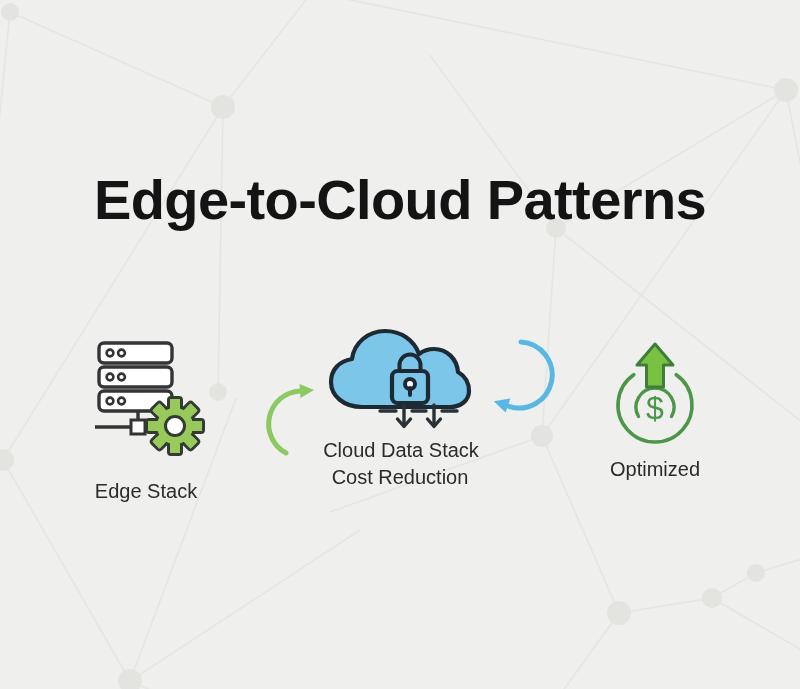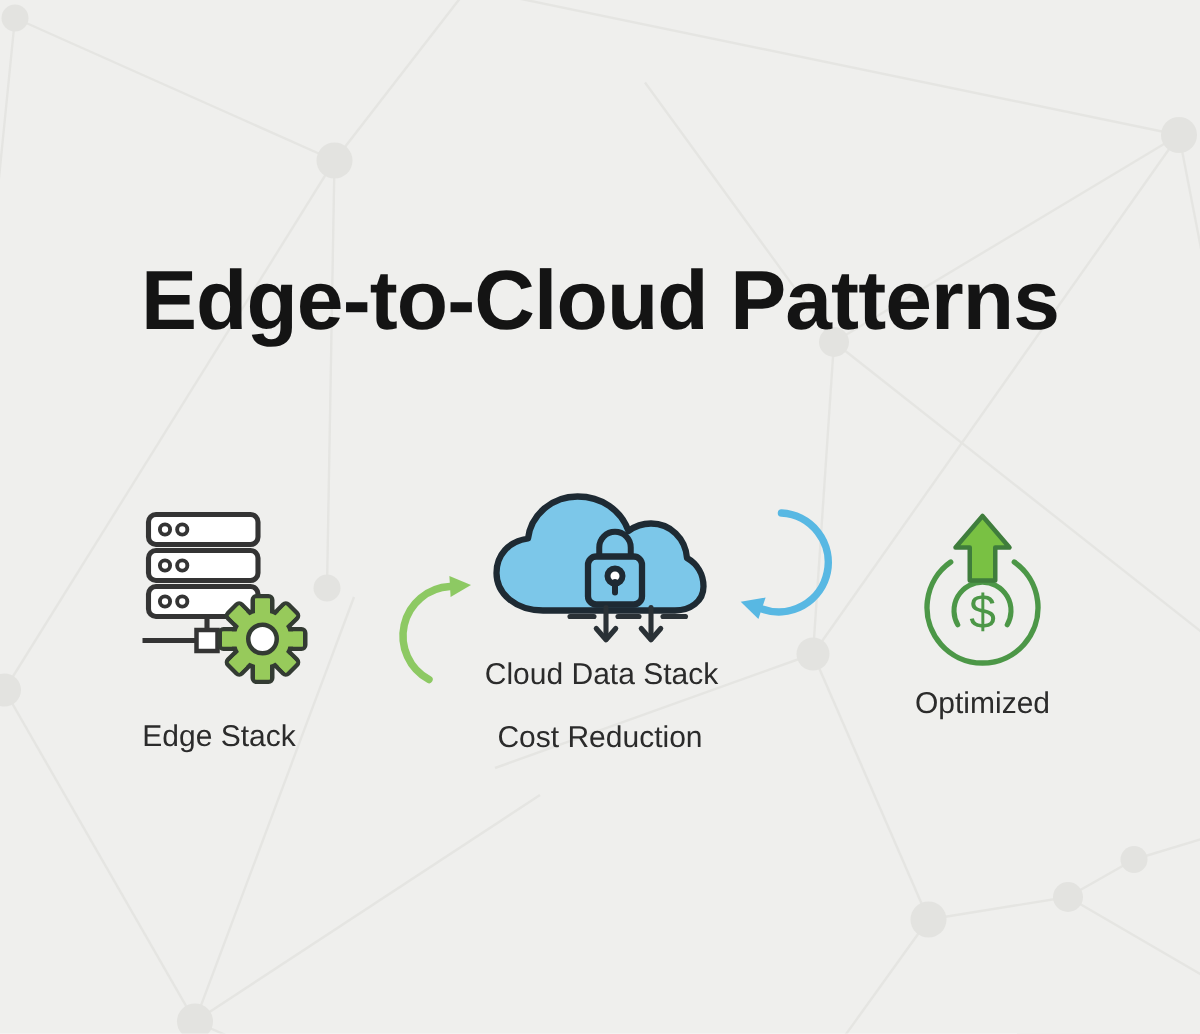--- a/index.html
+++ b/index.html
@@ -11,21 +11,21 @@
   .title{
     position:absolute;left:0;right:0;top:131px;text-align:center;
     font-size:56px;font-weight:700;letter-spacing:-0.6px;color:#141414;margin-top:36px;
   }
   .label{
     position:absolute;width:240px;text-align:center;
     font-size:20px;line-height:26.5px;color:#2b2b2b;
   }
   .label-edge{left:26px;top:478px;}
   .label-cloud{left:281px;top:437px;}
-  .label-cost{left:280px;top:479px;}
+  .label-cost{left:280px;top:464px;}
   .label-opt{left:535px;top:456px;}
   .icon-svg{position:absolute;}
   .svg-server{left:88px;top:332px;}
   .svg-cloud{left:326px;top:325px;}
   .svg-money{left:612px;top:338px;}
 </style>
 </head>
 <body>
 
 <div class="canvas">

